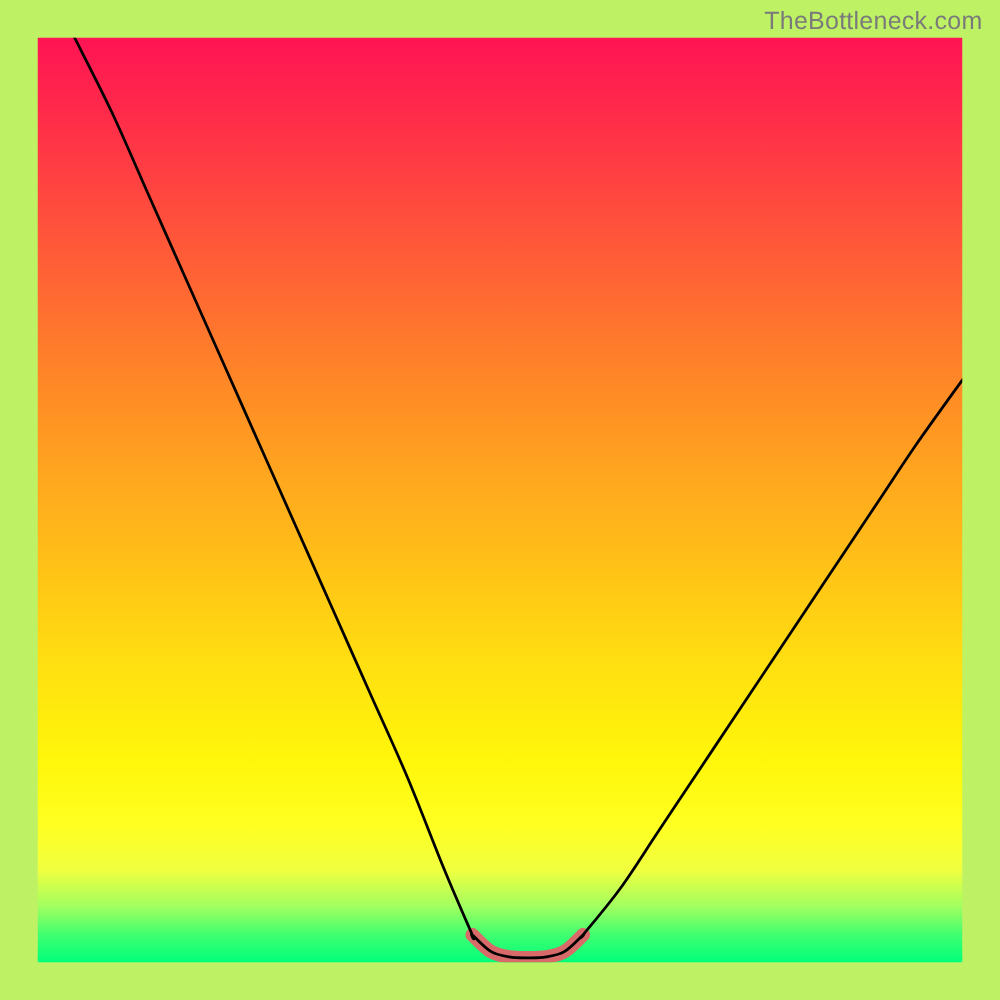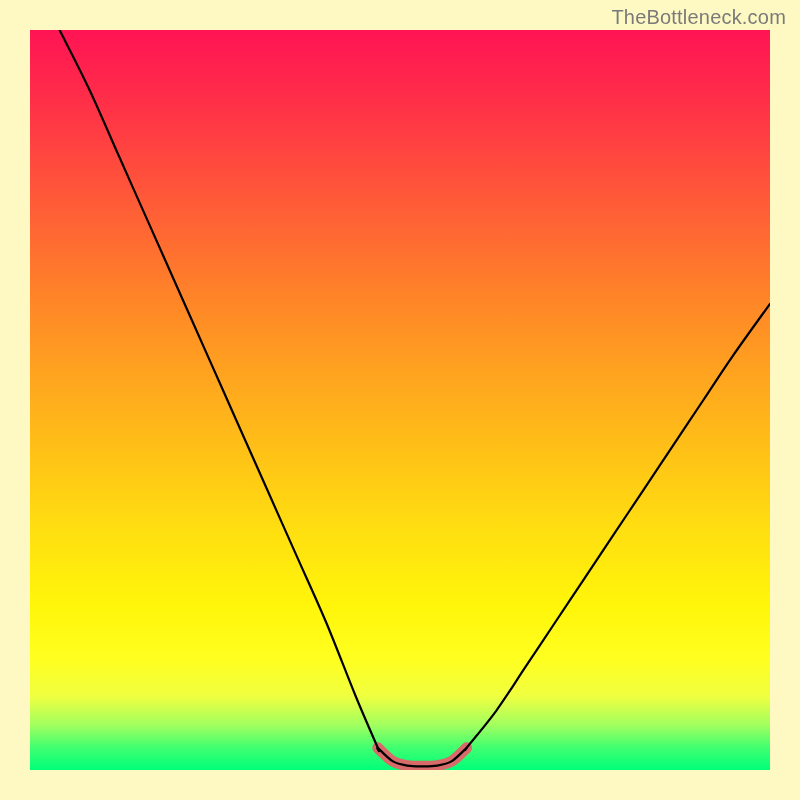--- a/index.html
+++ b/index.html
@@ -8,21 +8,21 @@
     width: 800px;
     height: 800px;
     overflow: hidden;
     background: #000;
     font-family: Arial, Helvetica, sans-serif;
   }
   .frame {
     position: relative;
     width: 800px;
     height: 800px;
-    background: #fef9c3;
+    background: #bef264;
   }
   .plot-area {
     position: absolute;
     left: 30px;
     top: 30px;
     width: 740px;
     height: 740px;
     overflow: hidden;
   }
   .gradient-bg {

